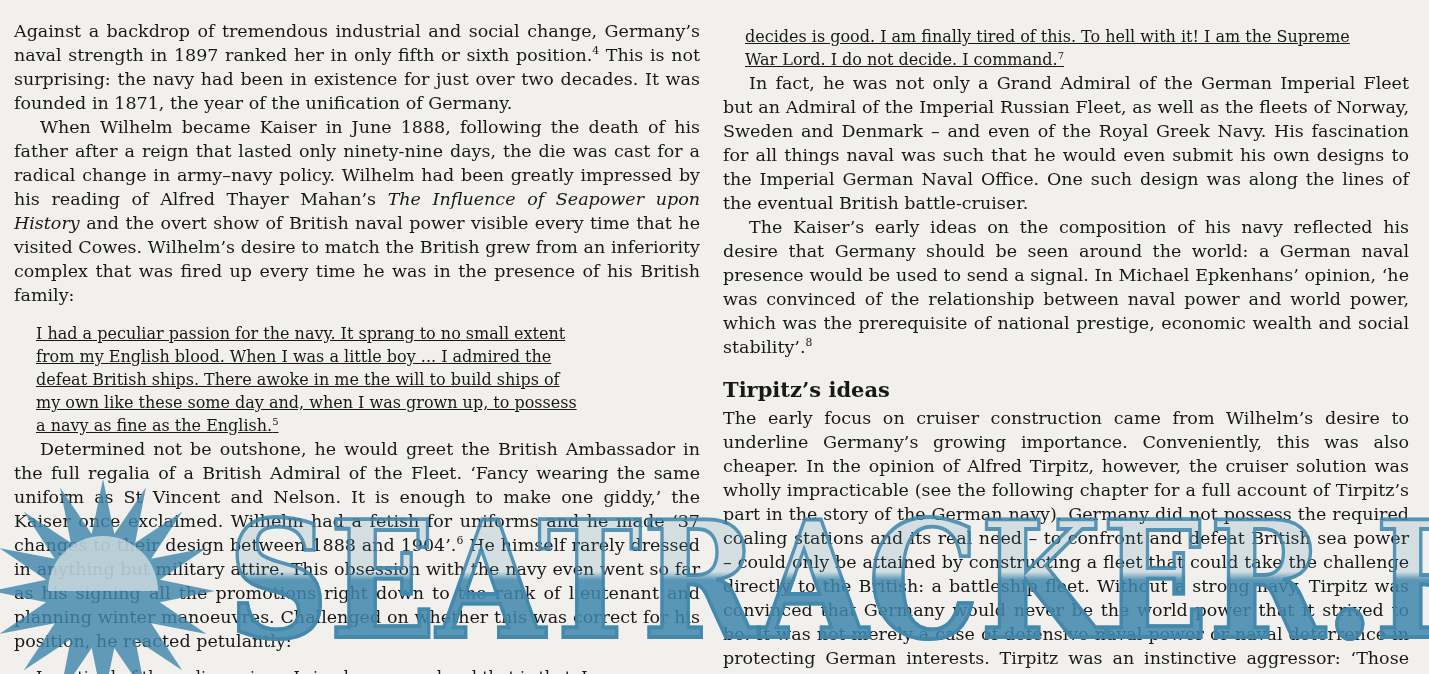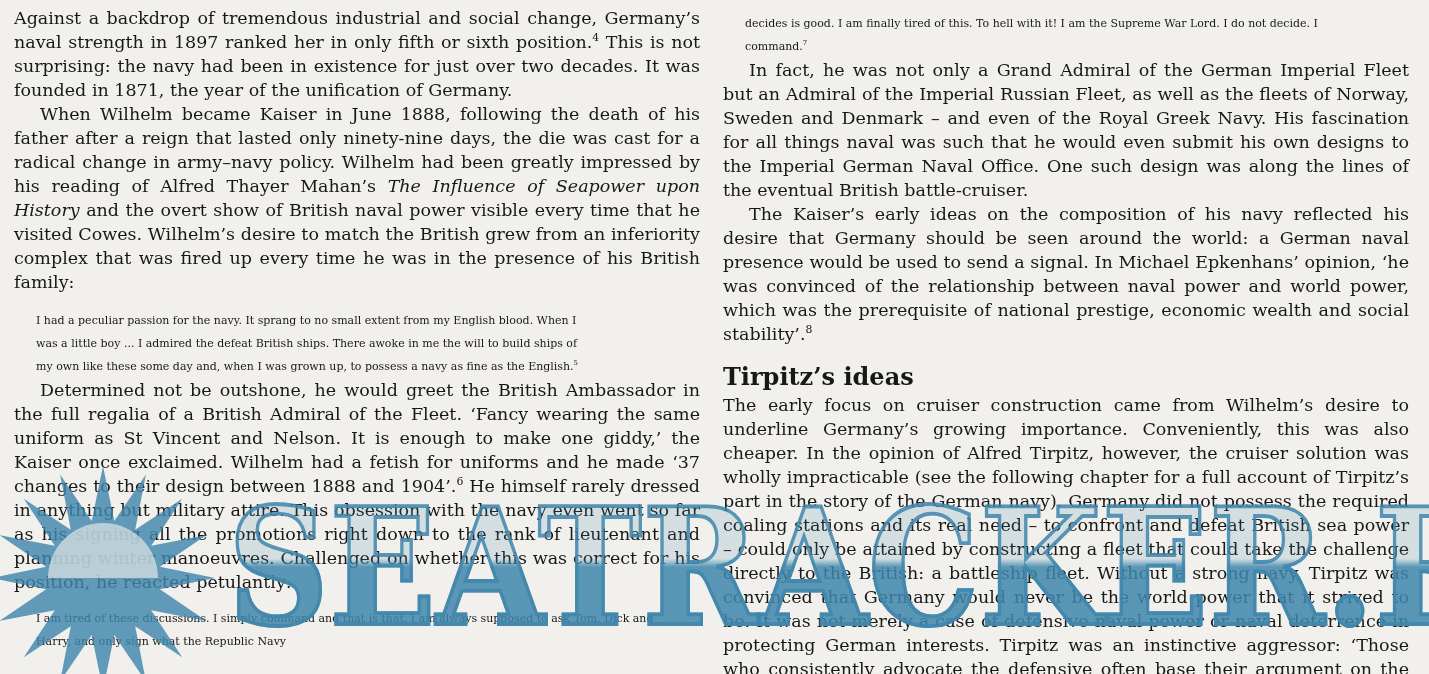--- a/index.html
+++ b/index.html
@@ -4,50 +4,51 @@
 <style>
   html, body { margin: 0; padding: 0; }
   body {
     width: 1429px; height: 674px;
     background: #f1f0ec;
     overflow: hidden;
     position: relative;
     font-family: "DejaVu Serif", serif;
     color: #181818;
   }
-  .page { position: absolute; inset: 0; }
+  .page { position: absolute; inset: 0; margin-top: 13px; }
   .col {
     position: absolute;
     width: 686px;
     font-size: 17.5px;
     line-height: 24px;
     text-align: justify;
   }
   .col-left  { left: 14px;  top: 6px;  }
   .col-right { left: 723px; top: 12px; }
   p.para { margin: 0; }
   p.para.indent { text-indent: 26px; }
   .bquote {
-    font-size: 11px;
+    font-size: 16px;
     line-height: 23px;
     text-align: left;
     margin: 15px 60px 0 22px;
+    text-decoration: underline;
   }
   .bquote.q-left1 { margin-right: 120px; }
   .bquote.q-left2 { margin-right: 24px; margin-top: 13px; }
   .bquote.q-right { margin-top: 0; margin-right: 58px; }
   .after-quote { margin-top: 15px; }
   sup.fn {
     font-size: 0.62em;
     line-height: 0;
     vertical-align: super;
     letter-spacing: 0;
   }
   h2.section-heading {
-    font-size: 24px;
+    font-size: 21px;
     line-height: 24px;
     margin: 19px 0 4px 0;
     font-weight: bold;
   }
   
   .watermark { position: absolute; inset: 0; pointer-events: none; }
   .wm-star {
     position: absolute;
     left: -13px; top: 462px;
     width: 232px; height: 232px;

